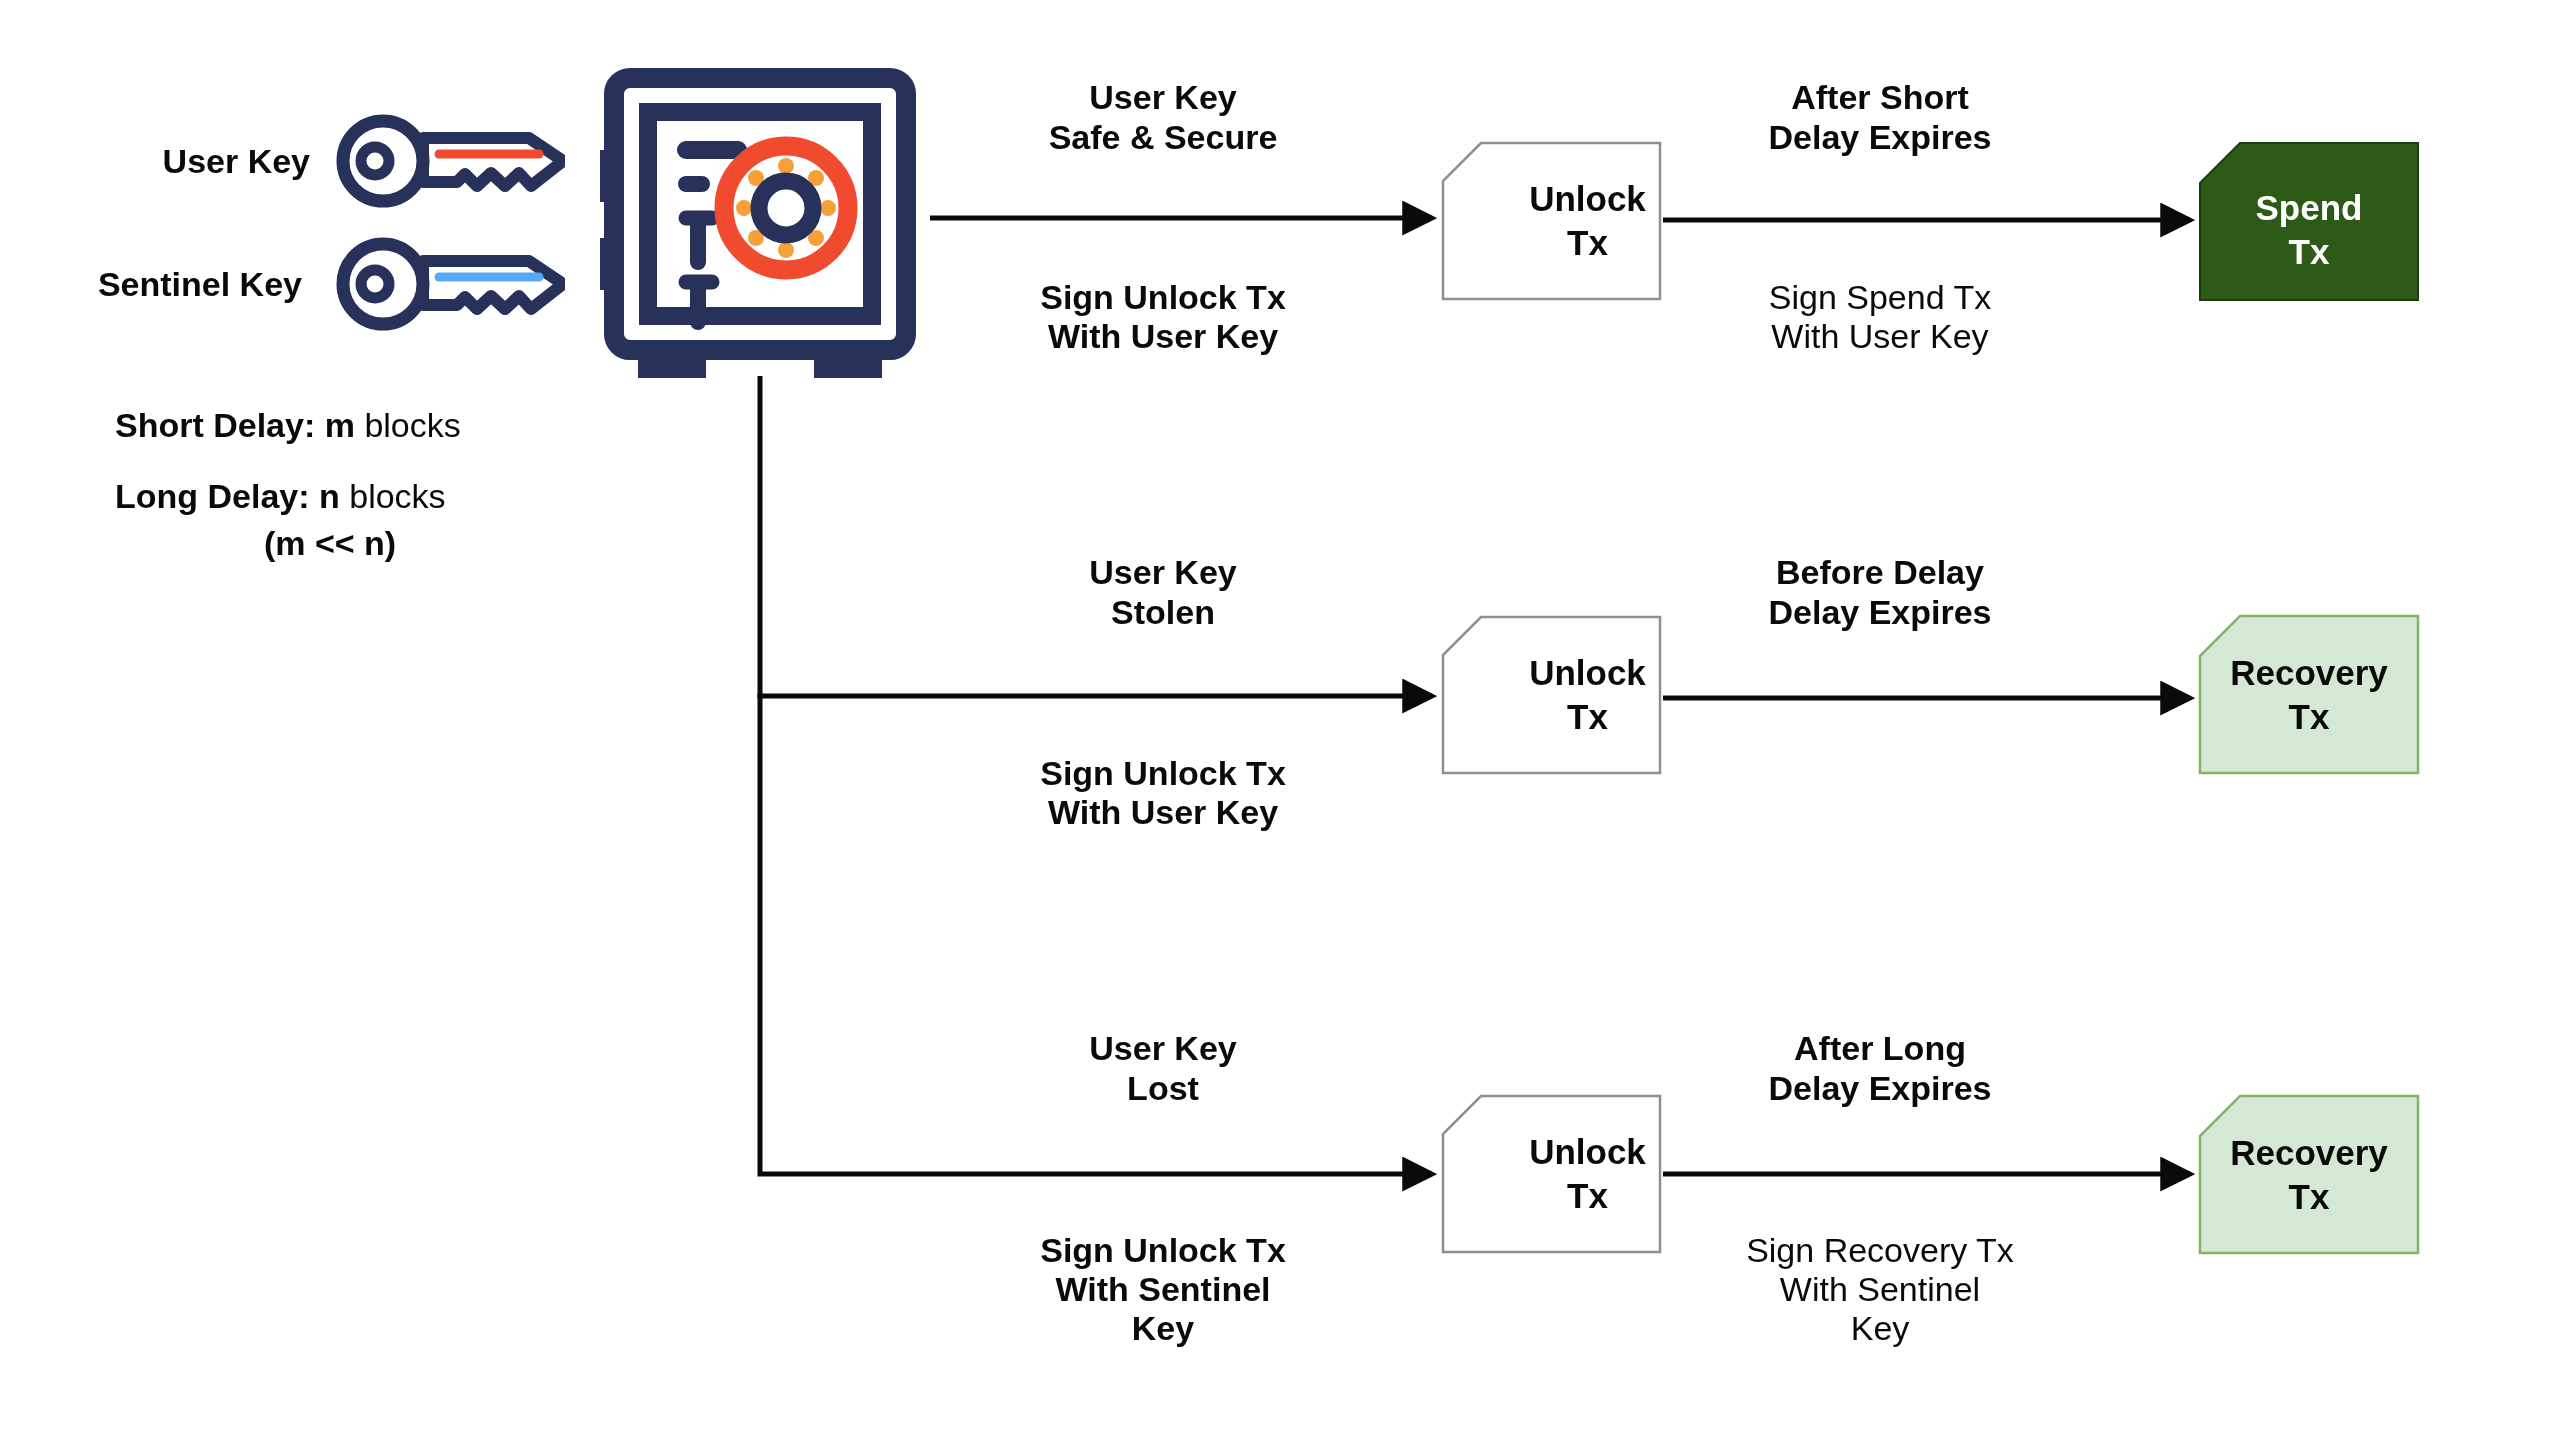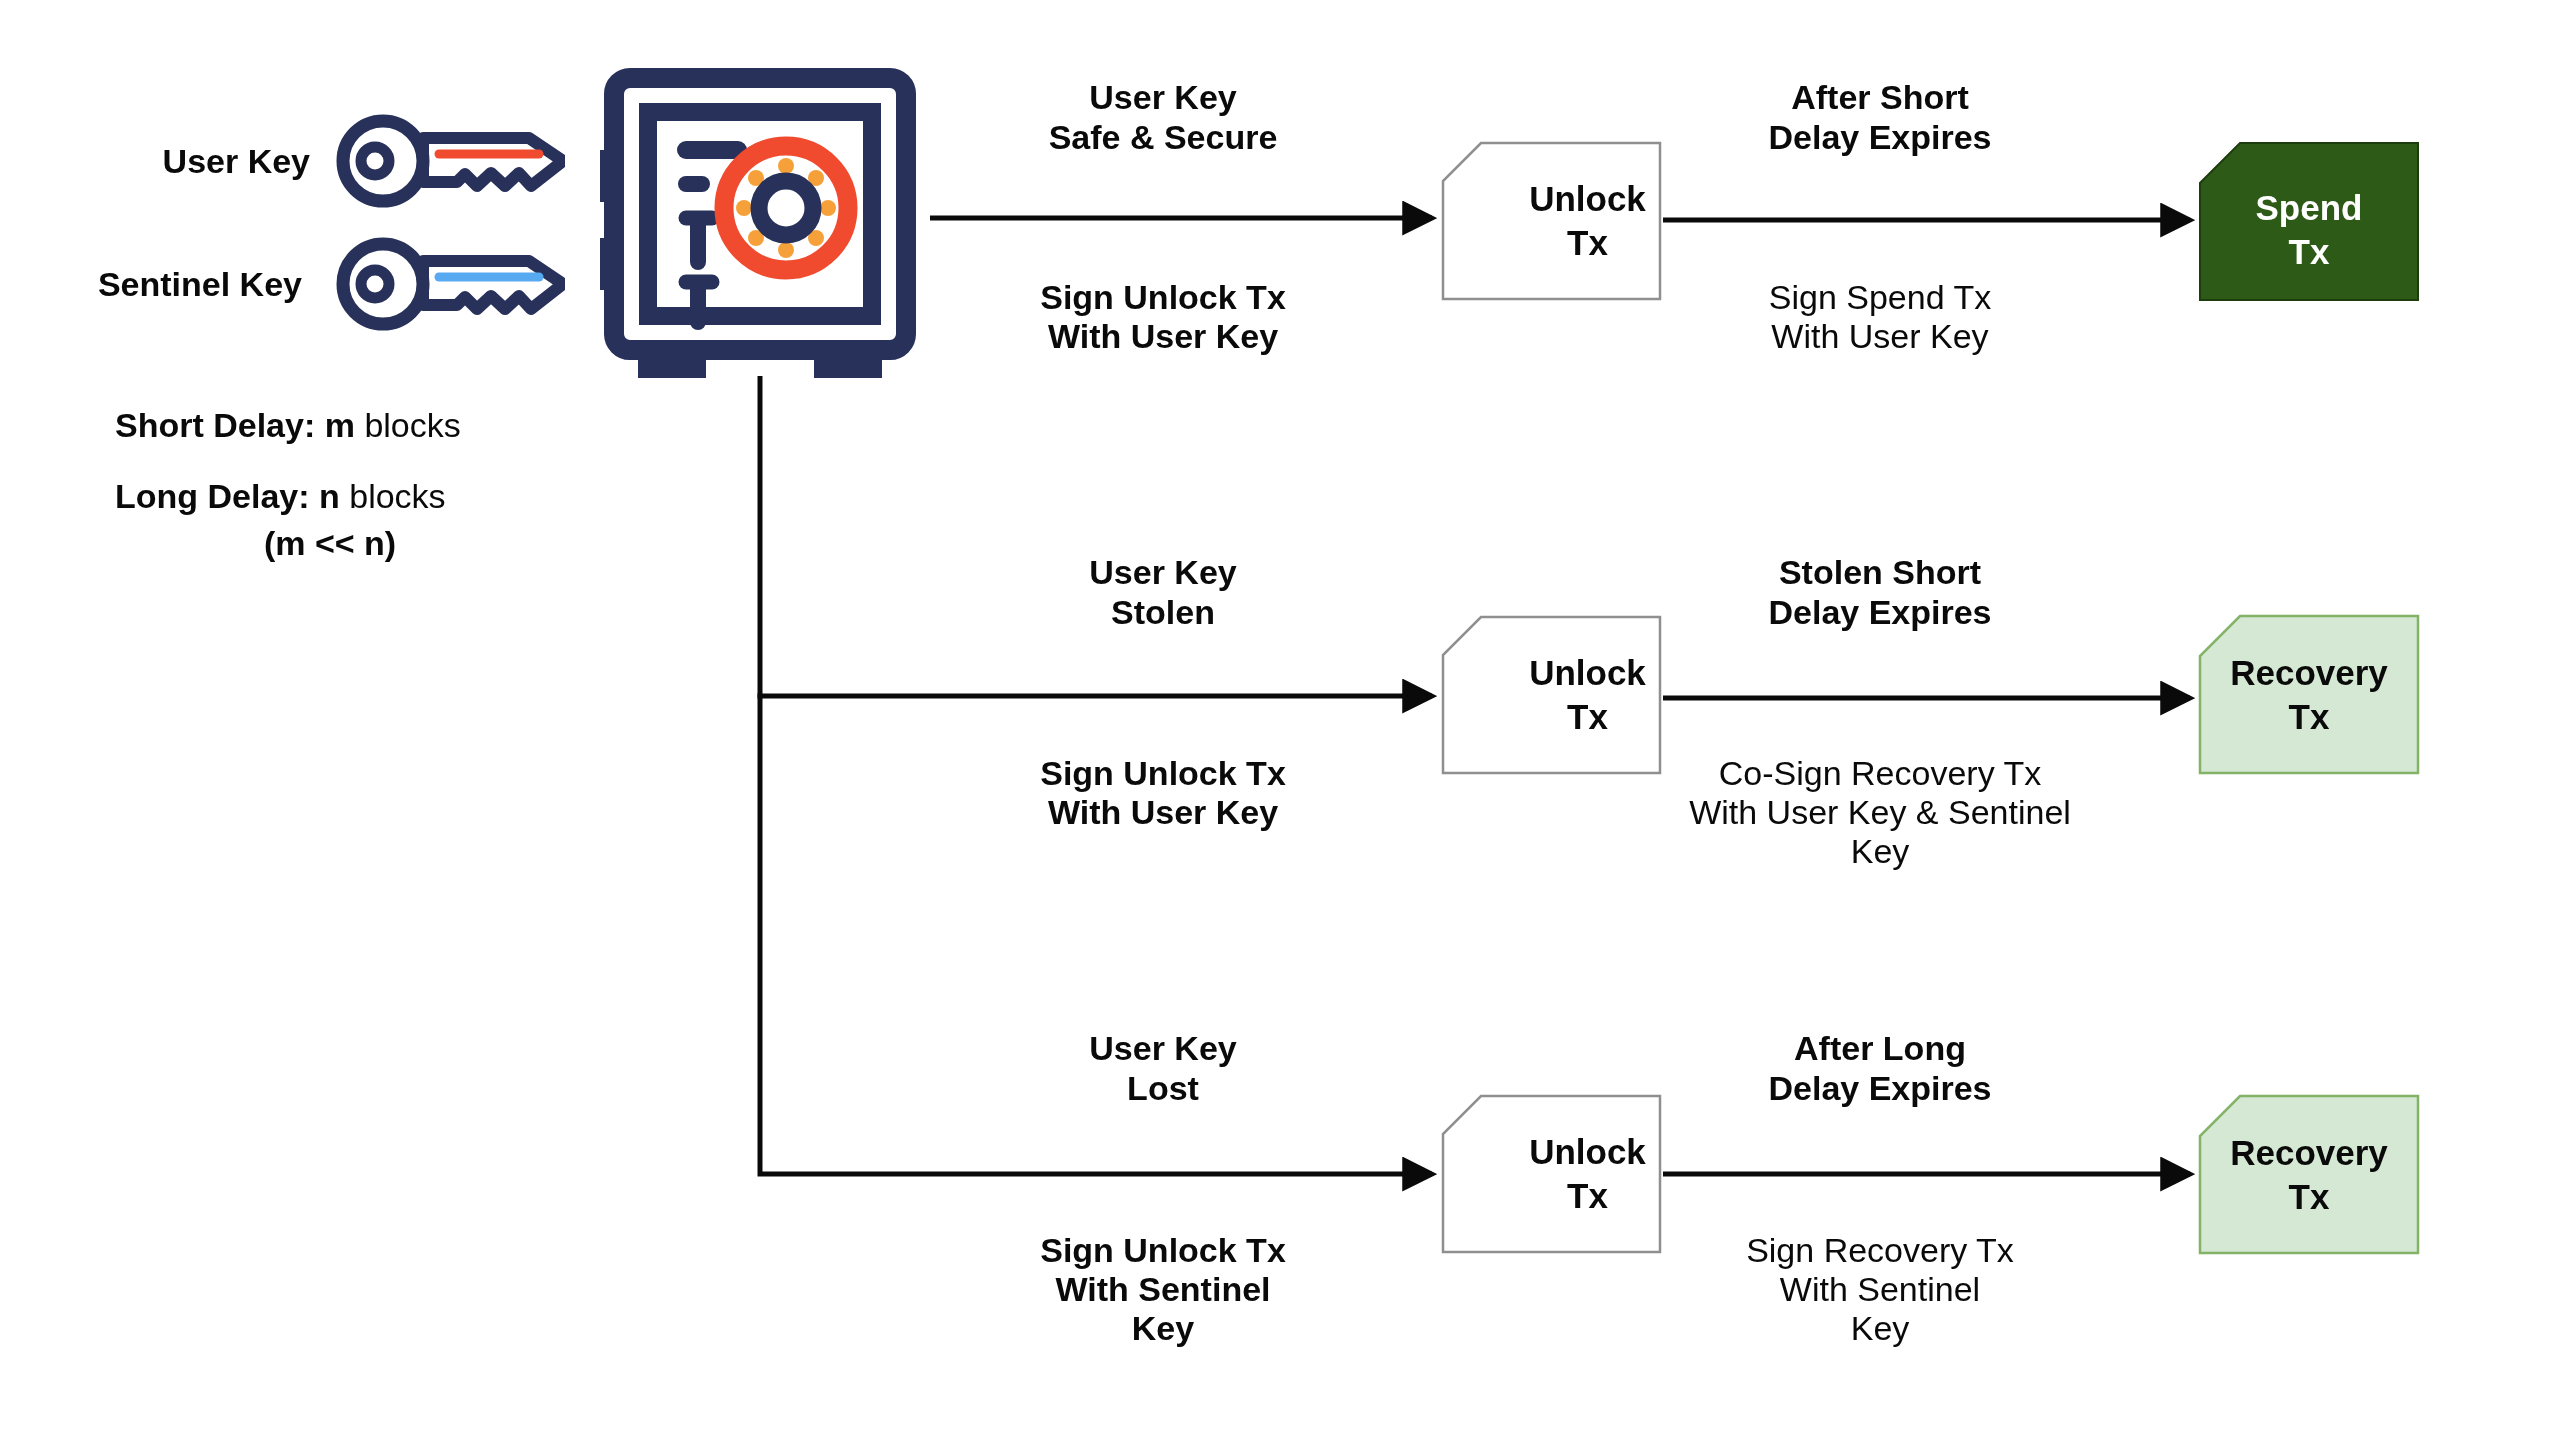--- a/index.html
+++ b/index.html
@@ -133,24 +133,22 @@
 With User Key</div>
   <div class="abs node-label end-node spend-text r1e">Spend
 Tx</div>
 
   <div class="abs txt bold trigger r2t">User Key
 Stolen</div>
   <div class="abs txt action1 r2a">Sign Unlock Tx
 With User Key</div>
   <div class="abs node-label unlock-node r2b">Unlock
 Tx</div>
-  <div class="abs txt bold cond2 r2t">Stolen Short
+  <div class="abs txt bold cond2 r2t">Before Delay
 Delay Expires</div>
-  <div class="abs txt action2 r2a">Co-Sign Recovery Tx
-With User Key &amp; Sentinel Key</div>
   <div class="abs node-label end-node r2e">Recovery
 Tx</div>
 
   <div class="abs txt bold trigger r3t">User Key
 Lost</div>
   <div class="abs txt action1 r3a">Sign Unlock Tx
 With Sentinel
 Key</div>
   <div class="abs node-label unlock-node r3b">Unlock
 Tx</div>

